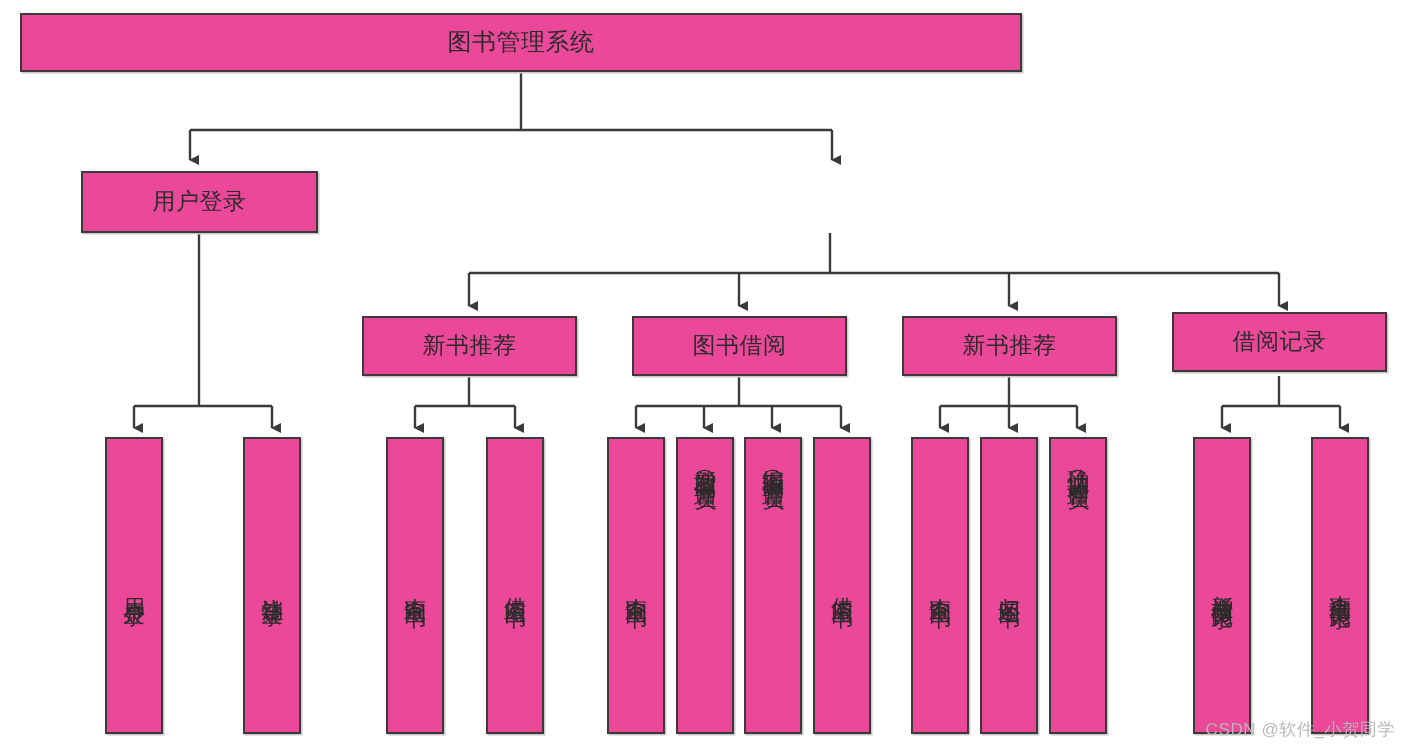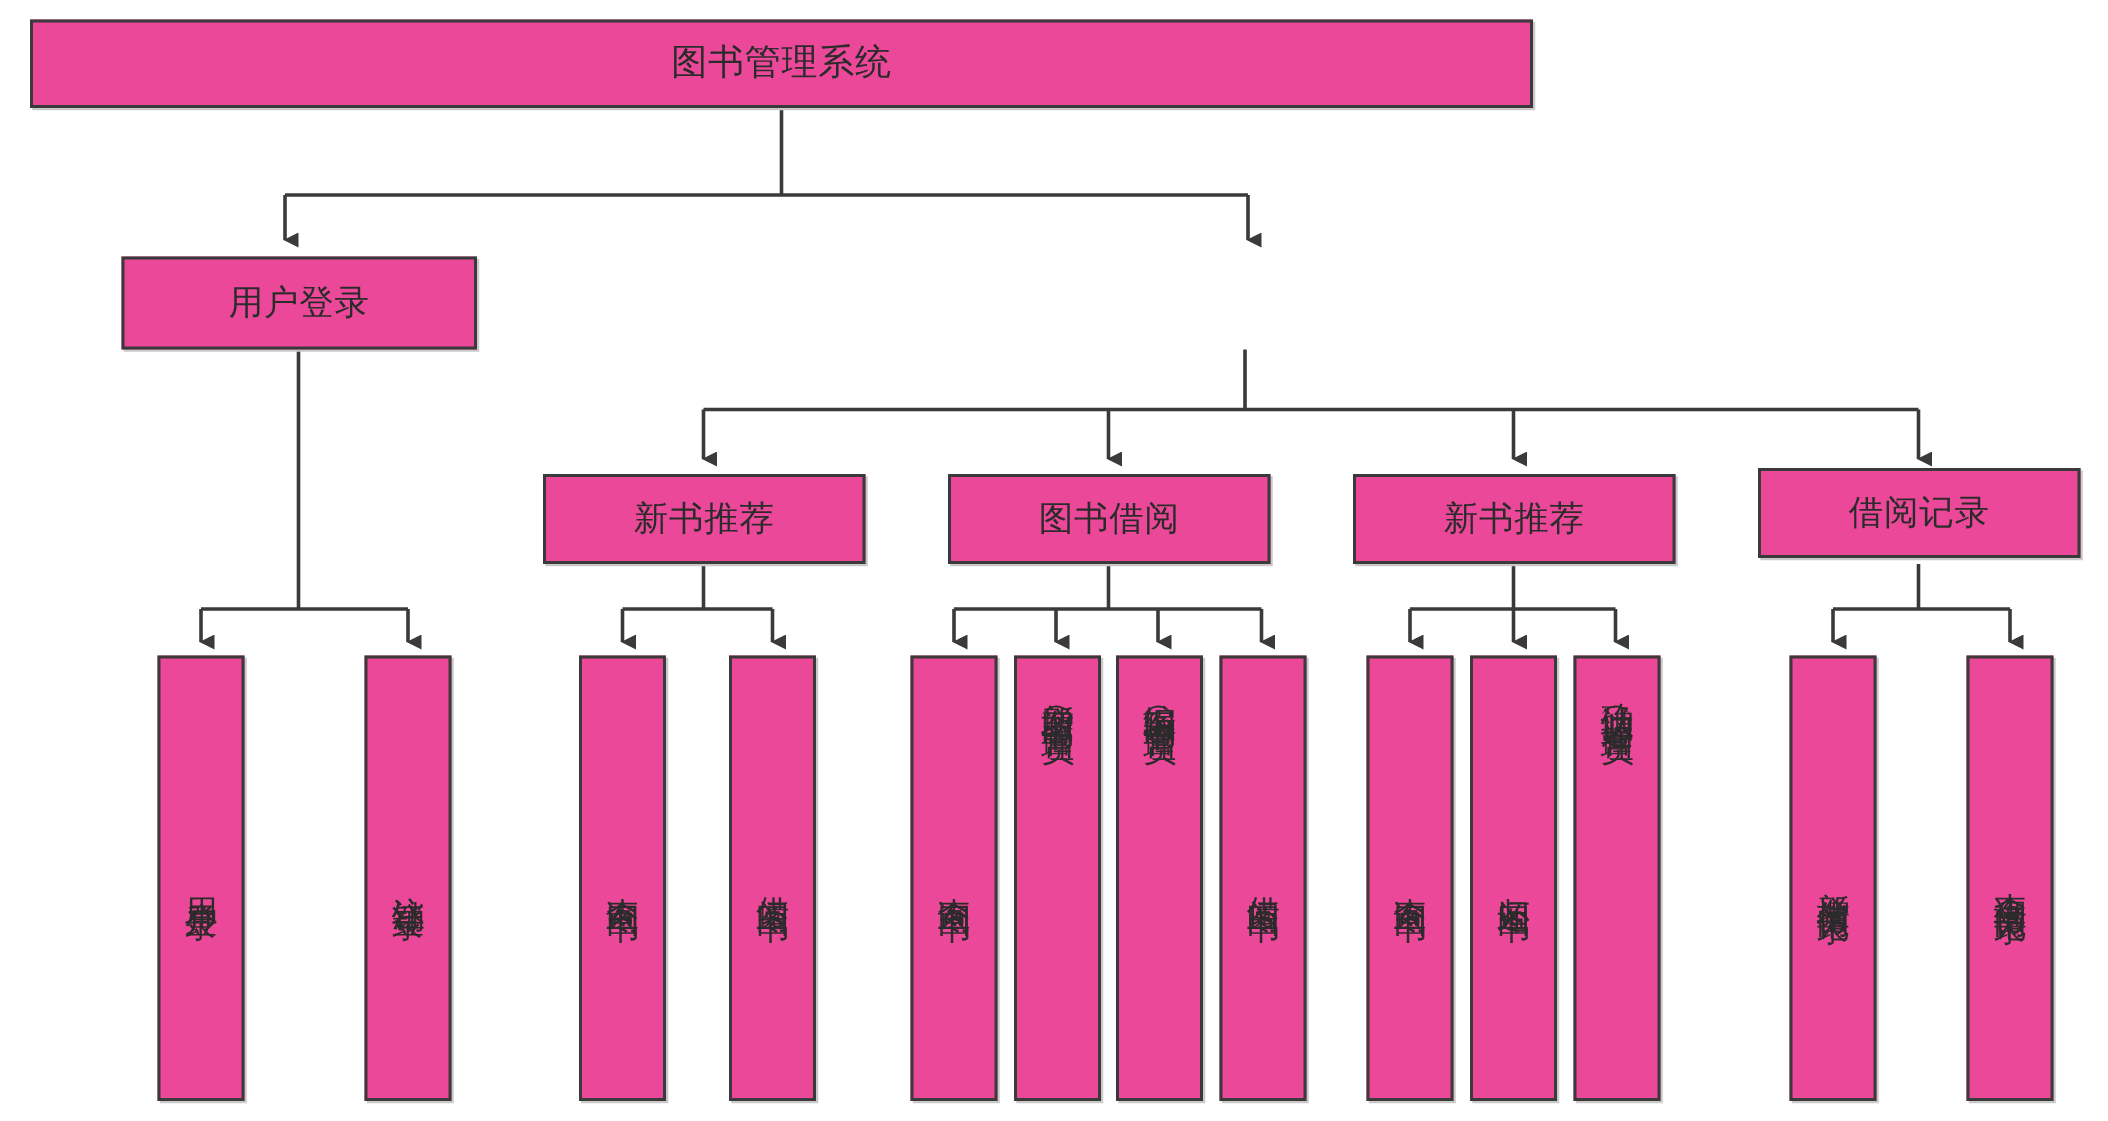--- a/index.html
+++ b/index.html
@@ -190,14 +190,15 @@
     <span class="label">确认归还（管理员）</span>
   </div>
 
   <div class="node vert centered" style="left:1193px; top:437px; width:58px; height:297px;">
     <span class="label">新增借阅记录</span>
   </div>
   <div class="node vert centered" style="left:1311px; top:437px; width:58px; height:297px;">
     <span class="label">查询借阅记录</span>
   </div>
 
+  <div class="watermark">CSDN @软件_小贺同学</div>
 
 </div>
 
 </body></html>

